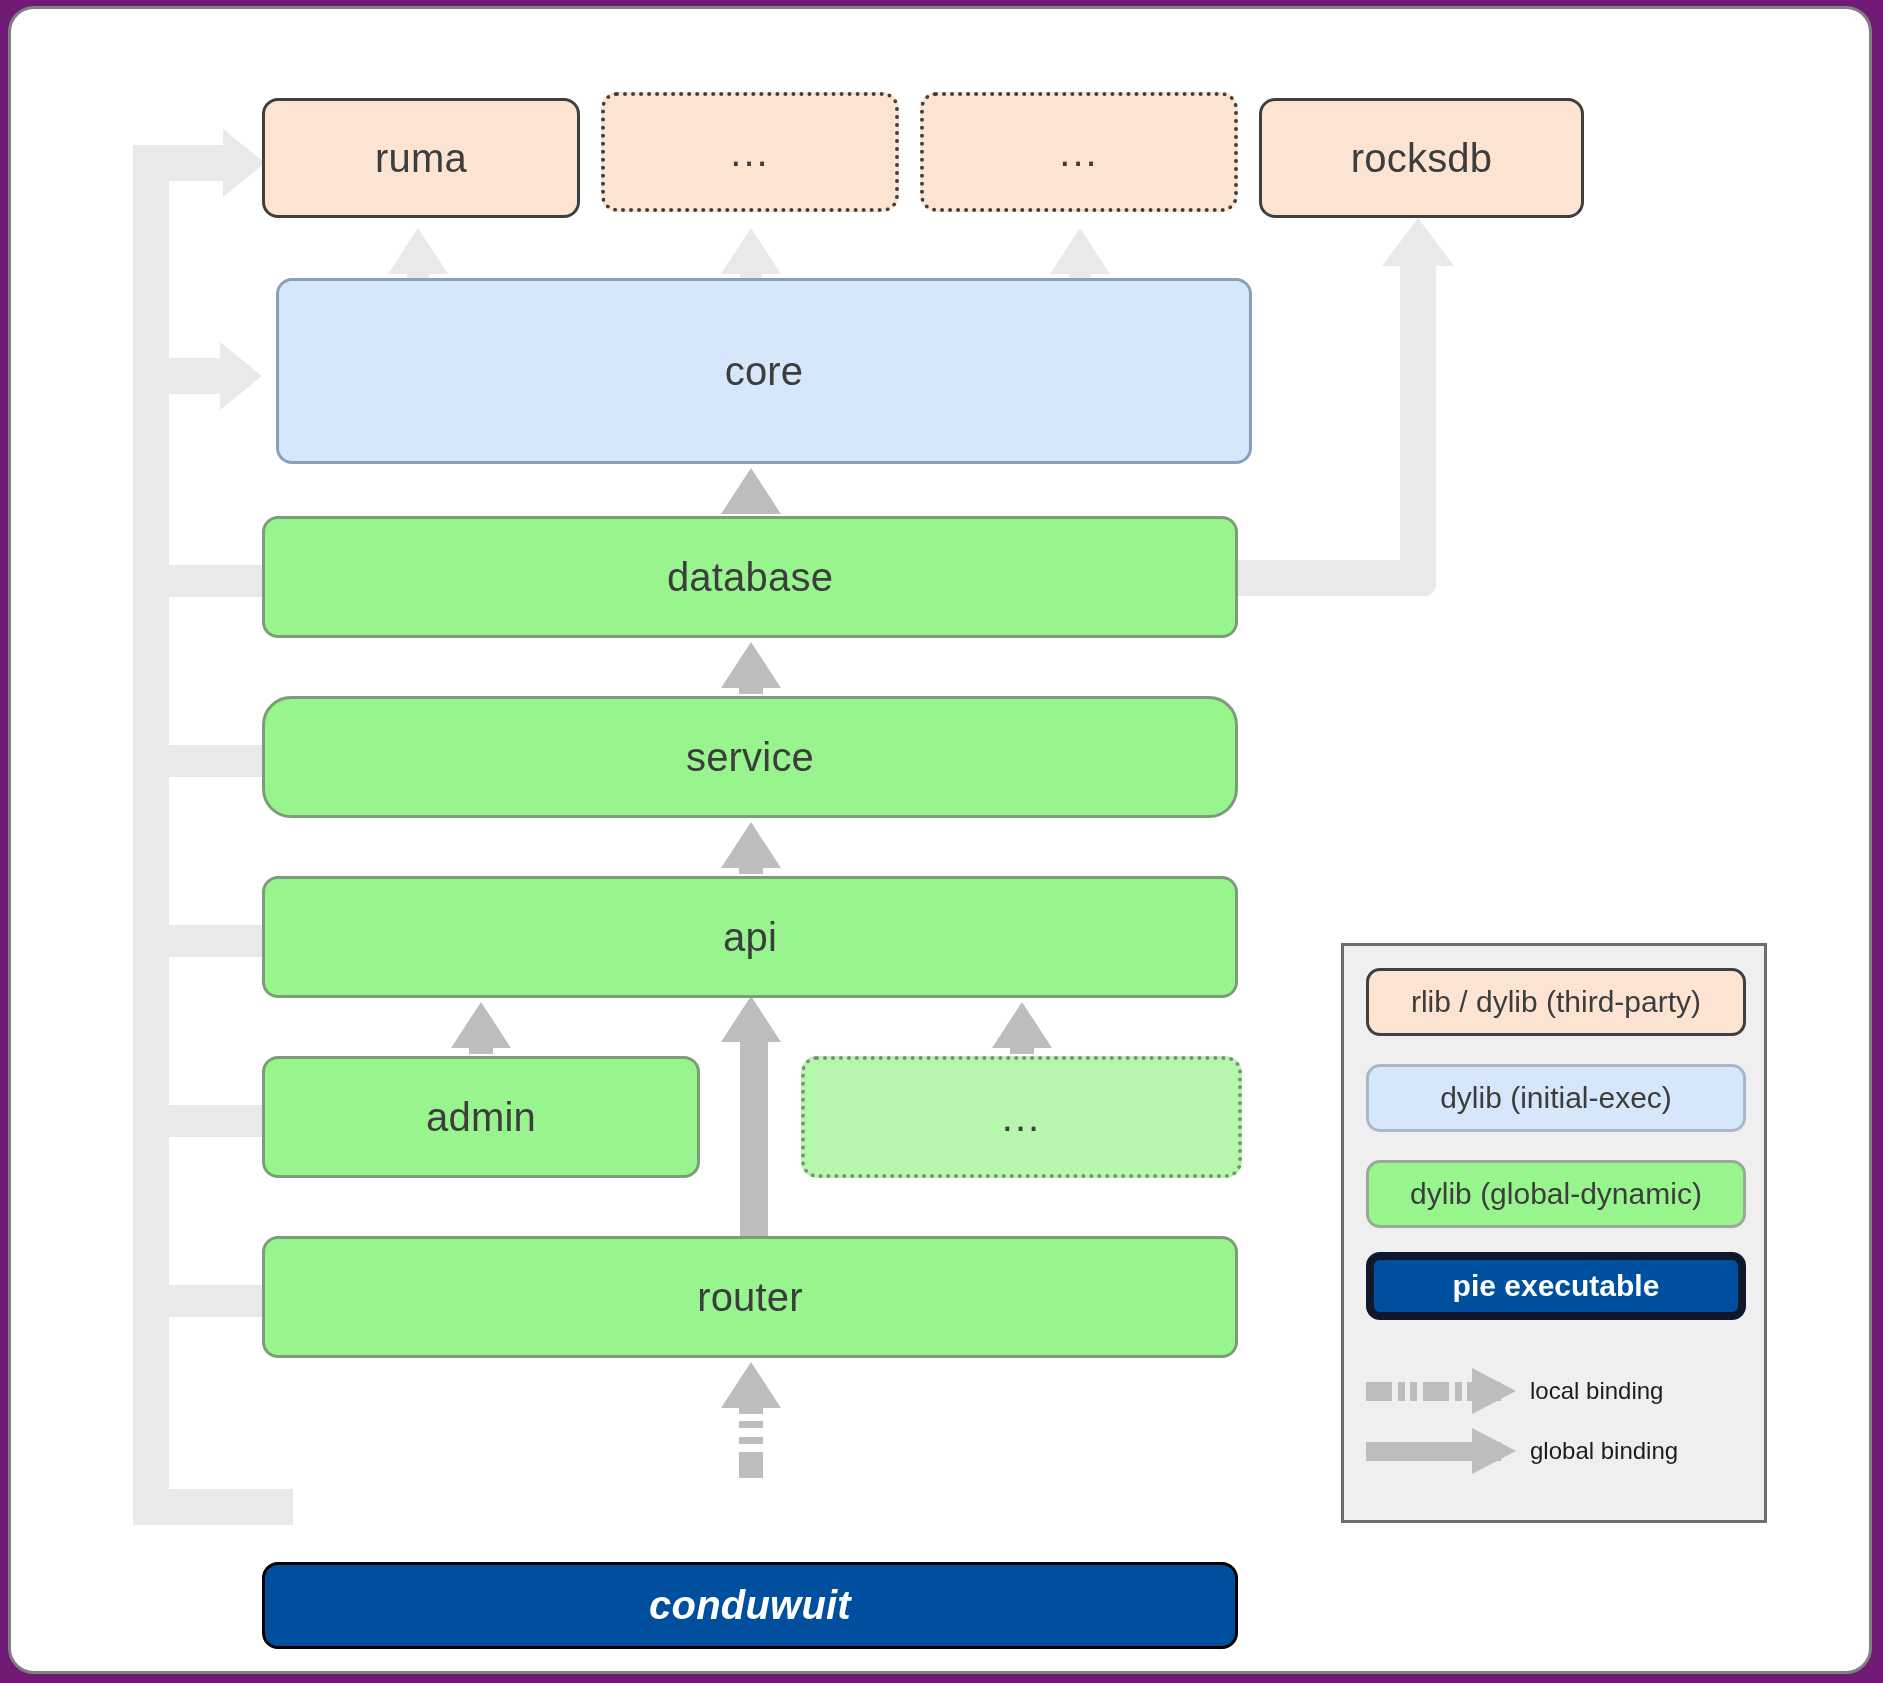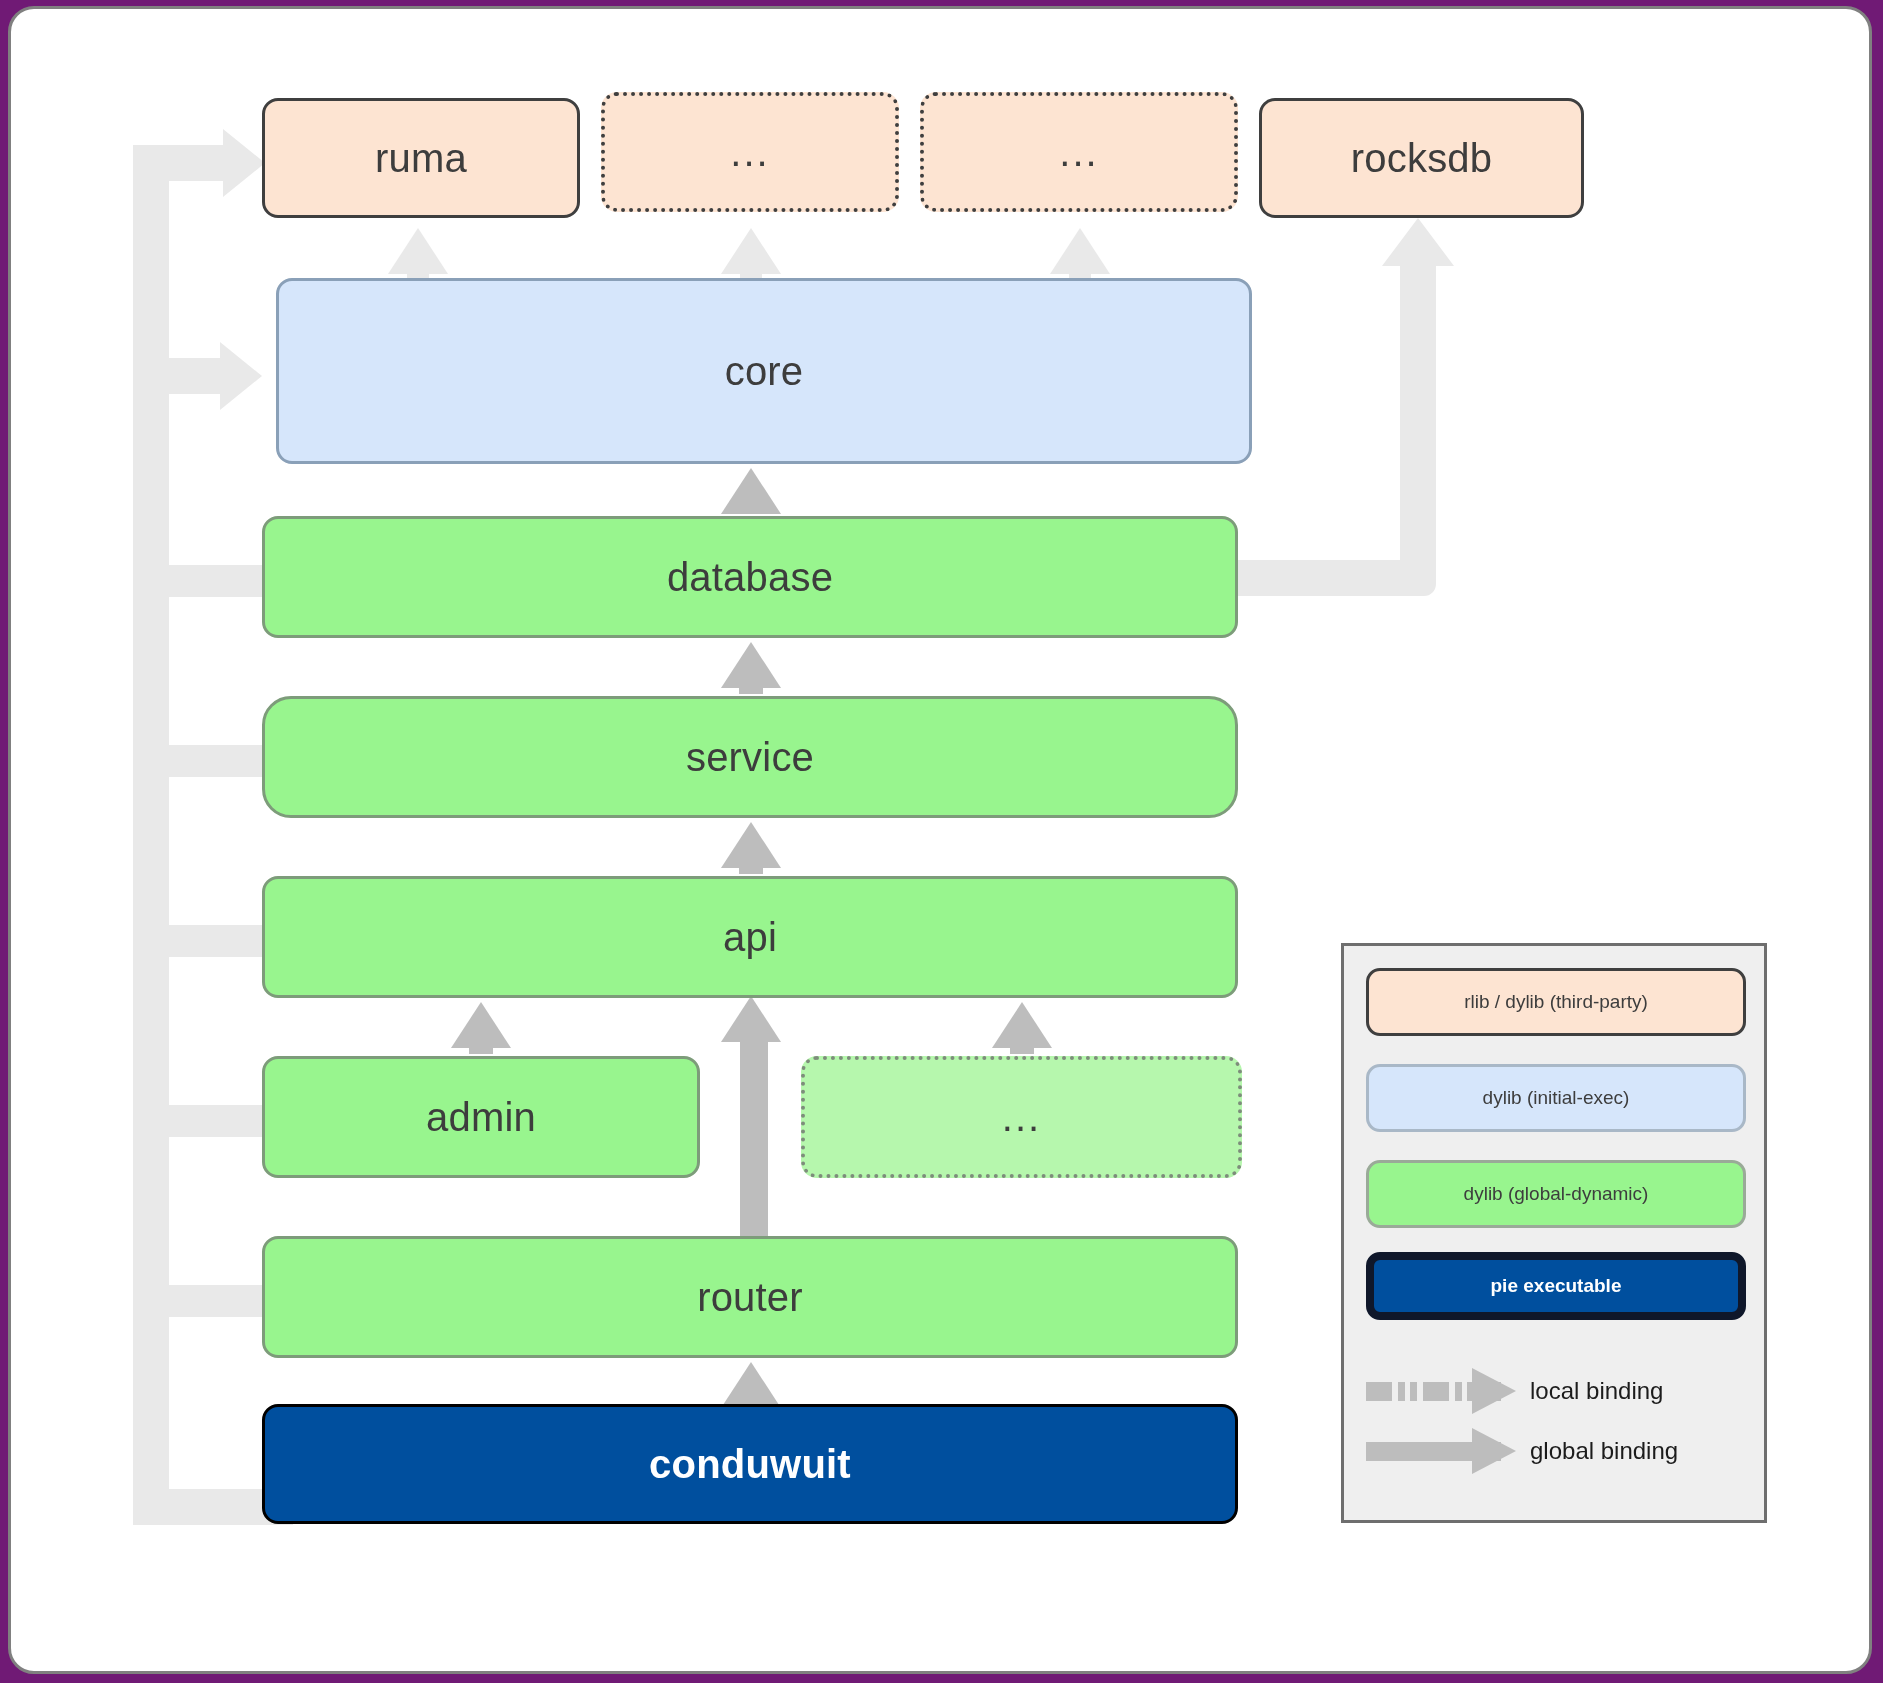--- a/index.html
+++ b/index.html
@@ -113,21 +113,21 @@
   }
   .legend-item {
     position: absolute;
     left: 22px;
     width: 380px;
     height: 68px;
     display: flex;
     align-items: center;
     justify-content: center;
     border-radius: 14px;
-    font-size: 19px;
+    font-size: 30px;
     color: #3d3d3d;
     box-sizing: border-box;
   }
   .legend-item.l0 { top: 22px;  background: #fde4d2; border: 3px solid #3f3f3f; }
   .legend-item.l1 { top: 118px; background: #d6e6fb; border: 3px solid #a9b8c7; }
   .legend-item.l2 { top: 214px; background: #98f58e; border: 3px solid #9aaa98; }
   .legend-item.l3 { top: 306px; background: #004f9e; border: 8px solid #0f172a; color: #ffffff; font-weight: bold; }
 
   .legend-arrow-row {
     position: absolute;
@@ -251,21 +251,21 @@
   <div class="node green" style="left:262px; top:1236px; width:976px; height:122px;">
     <span>router</span>
   </div>
 
   <div class="dashseg" style="left:739px; top:1452px; width:24px; height:26px;"></div>
   <div class="dashseg" style="left:739px; top:1437px; width:24px; height:7px;"></div>
   <div class="dashseg" style="left:739px; top:1421px; width:24px; height:7px;"></div>
   <div class="dashseg" style="left:739px; top:1400px; width:24px; height:14px;"></div>
   <div class="head-up" style="left:721px; top:1362px;"></div>
 
-  <div class="node navy" style="left:262px; top:1404px; width:976px; height:120px;">
+  <div class="node navy" style="left:262px; top:1562px; width:976px; height:87px;font-style:italic;">
     <span>conduwuit</span>
   </div>
 
   <div class="legend">
     <div class="legend-item l0">
       <span>rlib / dylib (third-party)</span>
     </div>
     <div class="legend-item l1">
       <span>dylib (initial-exec)</span>
     </div>

